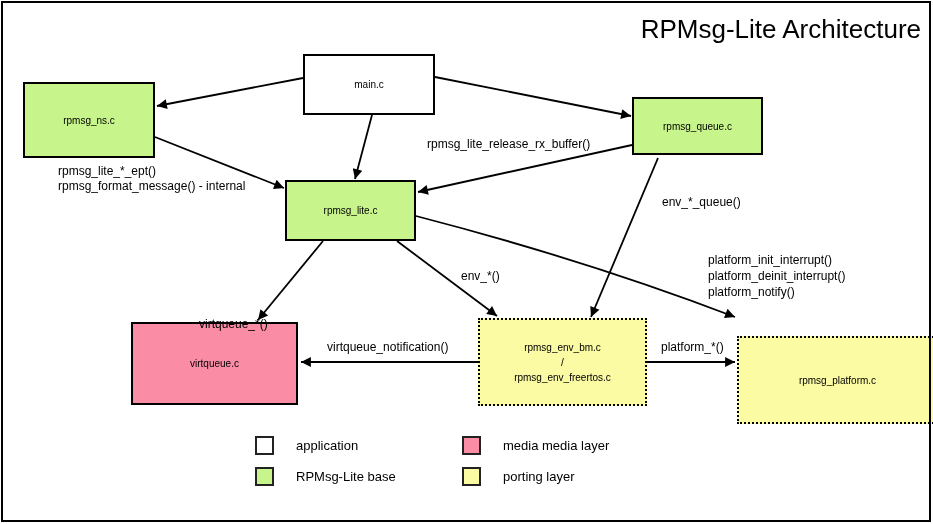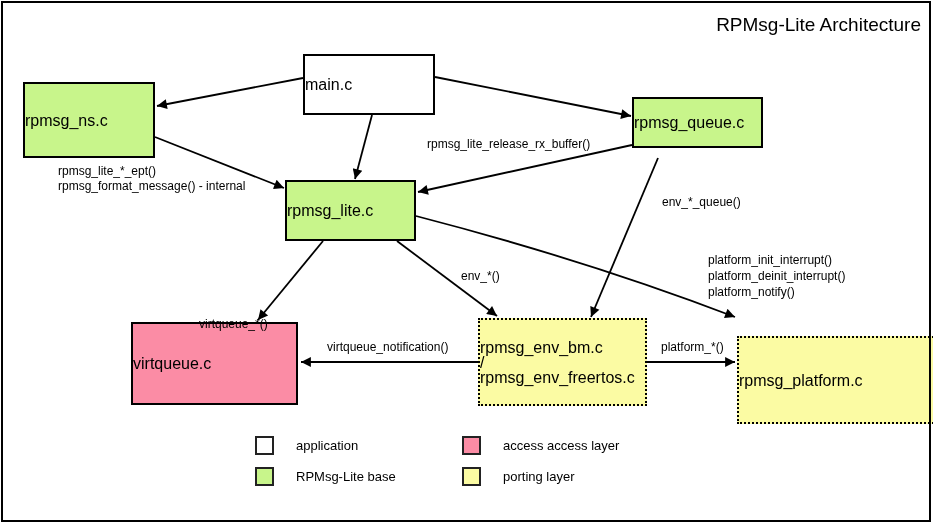--- a/index.html
+++ b/index.html
@@ -4,28 +4,28 @@
 <style>
   html, body { margin:0; padding:0; background:#ffffff; }
   .canvas {
     position:relative; width:933px; height:524px; box-sizing:border-box;
     background:#ffffff; overflow:hidden;
     font-family:"Liberation Sans", sans-serif; color:#000;
   }
   .frame { position:absolute; left:1px; top:1px; right:2px; bottom:2px;
            border:2px solid #000; pointer-events:none; z-index:5; }
   .title {
-    position:absolute; top:14px; right:12px; font-size:19px; color:#000;
+    position:absolute; top:14px; right:12px; font-size:26px; color:#000;
     white-space:nowrap; z-index:4;
   }
   .edges { position:absolute; left:0; top:0; z-index:1; }
   .node {
     position:absolute; box-sizing:border-box; border:2px solid #000;
-    display:flex; flex-direction:column; align-items:flex-start; justify-content:center;
-    text-align:center; font-size:16px; line-height:15px; z-index:2;
+    display:flex; flex-direction:column; align-items:center; justify-content:center;
+    text-align:center; font-size:10px; line-height:15px; z-index:2;
   }
   .node-white  { background:#ffffff; }
   .node-green  { background:#c8f58b; }
   .node-pink   { background:#fb8ca5; }
   .node-yellow { background:#fbfba3; }
   .dotted { border-style:dotted; }
   .elabel {
     position:absolute; font-size:12px; line-height:15px; white-space:nowrap; z-index:3;
   }
   .elabel.multi3 { line-height:16px; }
@@ -73,21 +73,21 @@
   </svg>
 
   <div class="node node-white" style="left:303px; top:54px; width:132px; height:61px;">
     <span>main.c</span>
   </div>
 
   <div class="node node-green" style="left:23px; top:82px; width:132px; height:76px;">
     <span>rpmsg_ns.c</span>
   </div>
 
-  <div class="node node-green" style="left:632px; top:97px; width:131px; height:51px;">
+  <div class="node node-green" style="left:632px; top:97px; width:131px; height:58px;">
     <span>rpmsg_queue.c</span>
   </div>
 
   <div class="node node-green" style="left:285px; top:180px; width:131px; height:61px;">
     <span>rpmsg_lite.c</span>
   </div>
 
   <div class="node node-pink" style="left:131px; top:322px; width:167px; height:83px;">
     <span>virtqueue.c</span>
   </div>
@@ -130,20 +130,20 @@
     <span class="legend-label">application</span>
   </div>
 
   <div class="legend-item" style="left:255px; top:467px;">
     <span class="swatch sw-green"></span>
     <span class="legend-label">RPMsg-Lite base</span>
   </div>
 
   <div class="legend-item" style="left:462px; top:436px;">
     <span class="swatch sw-pink"></span>
-    <span class="legend-label">access access layer</span>
+    <span class="legend-label">media media layer</span>
   </div>
 
   <div class="legend-item" style="left:462px; top:467px;">
     <span class="swatch sw-yellow"></span>
     <span class="legend-label">porting layer</span>
   </div>
 </div>
 
 </body></html>

